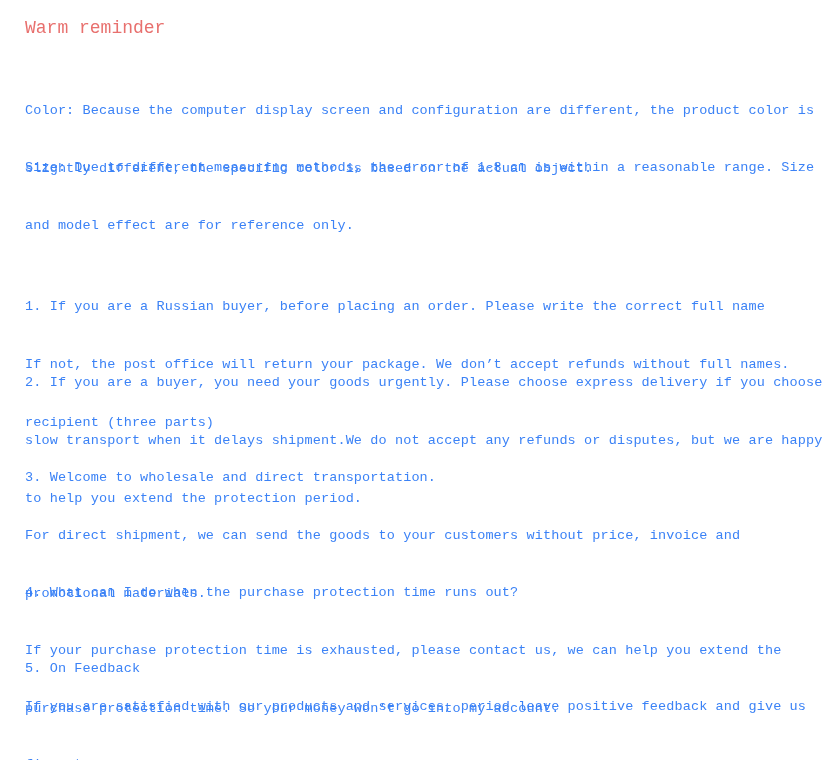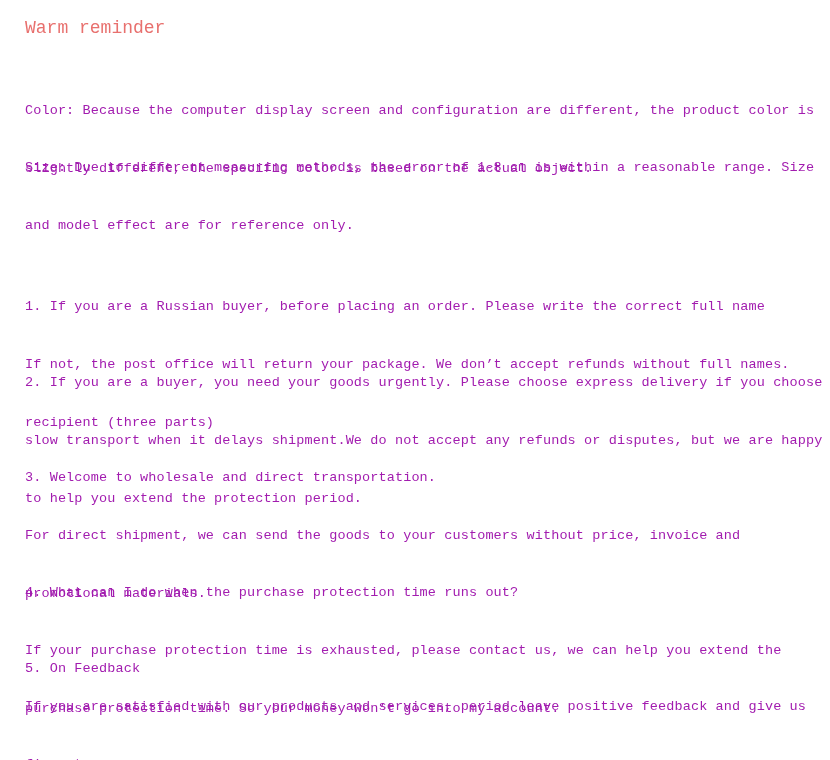--- a/index.html
+++ b/index.html
@@ -42,21 +42,21 @@
     top: 214px;
     font-size: 17px;
     line-height: 22px;
     letter-spacing: 1.6px;
   }
 
   
   .block {
     position: absolute;
     left: 25px;
-    color: #a21caf;
+    color: #3b82f6;
     font-family: "Liberation Mono", "DejaVu Sans Mono", monospace;
     font-size: 13.5px;
     line-height: 19.2px;
     white-space: pre;
     letter-spacing: 0.12px;
   }
   .block .line {
     display: block;
     white-space: pre;
   }

